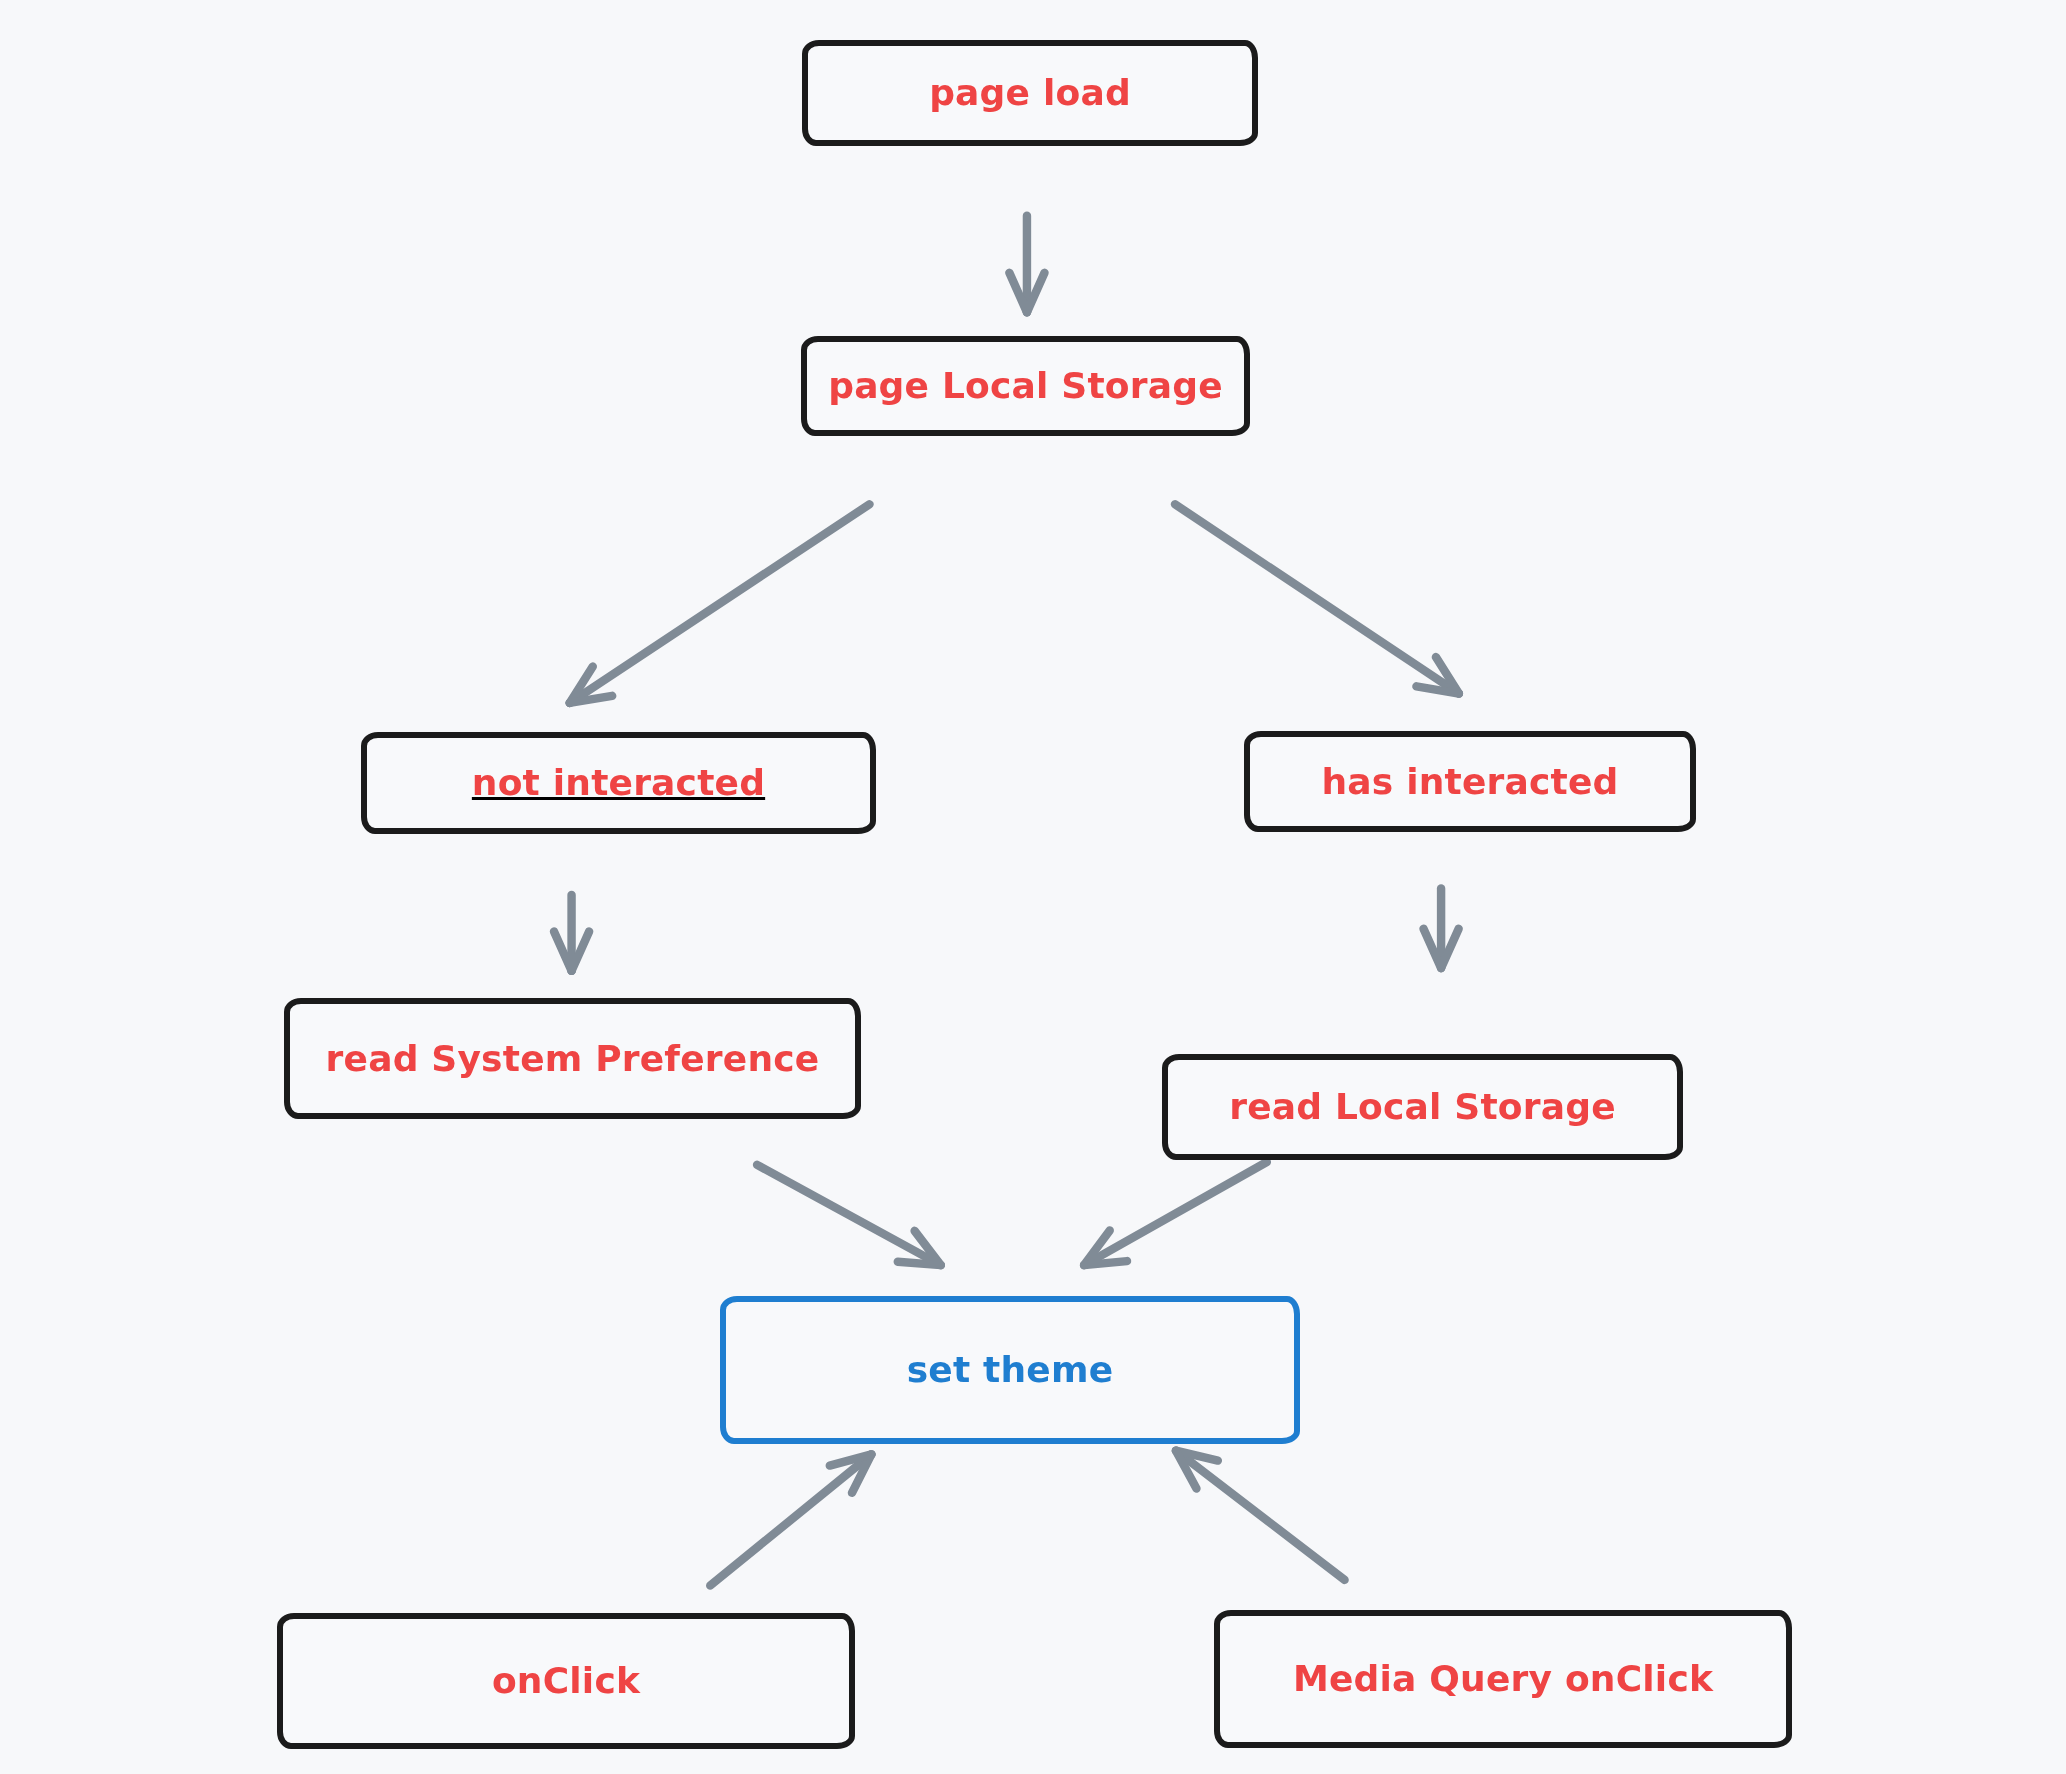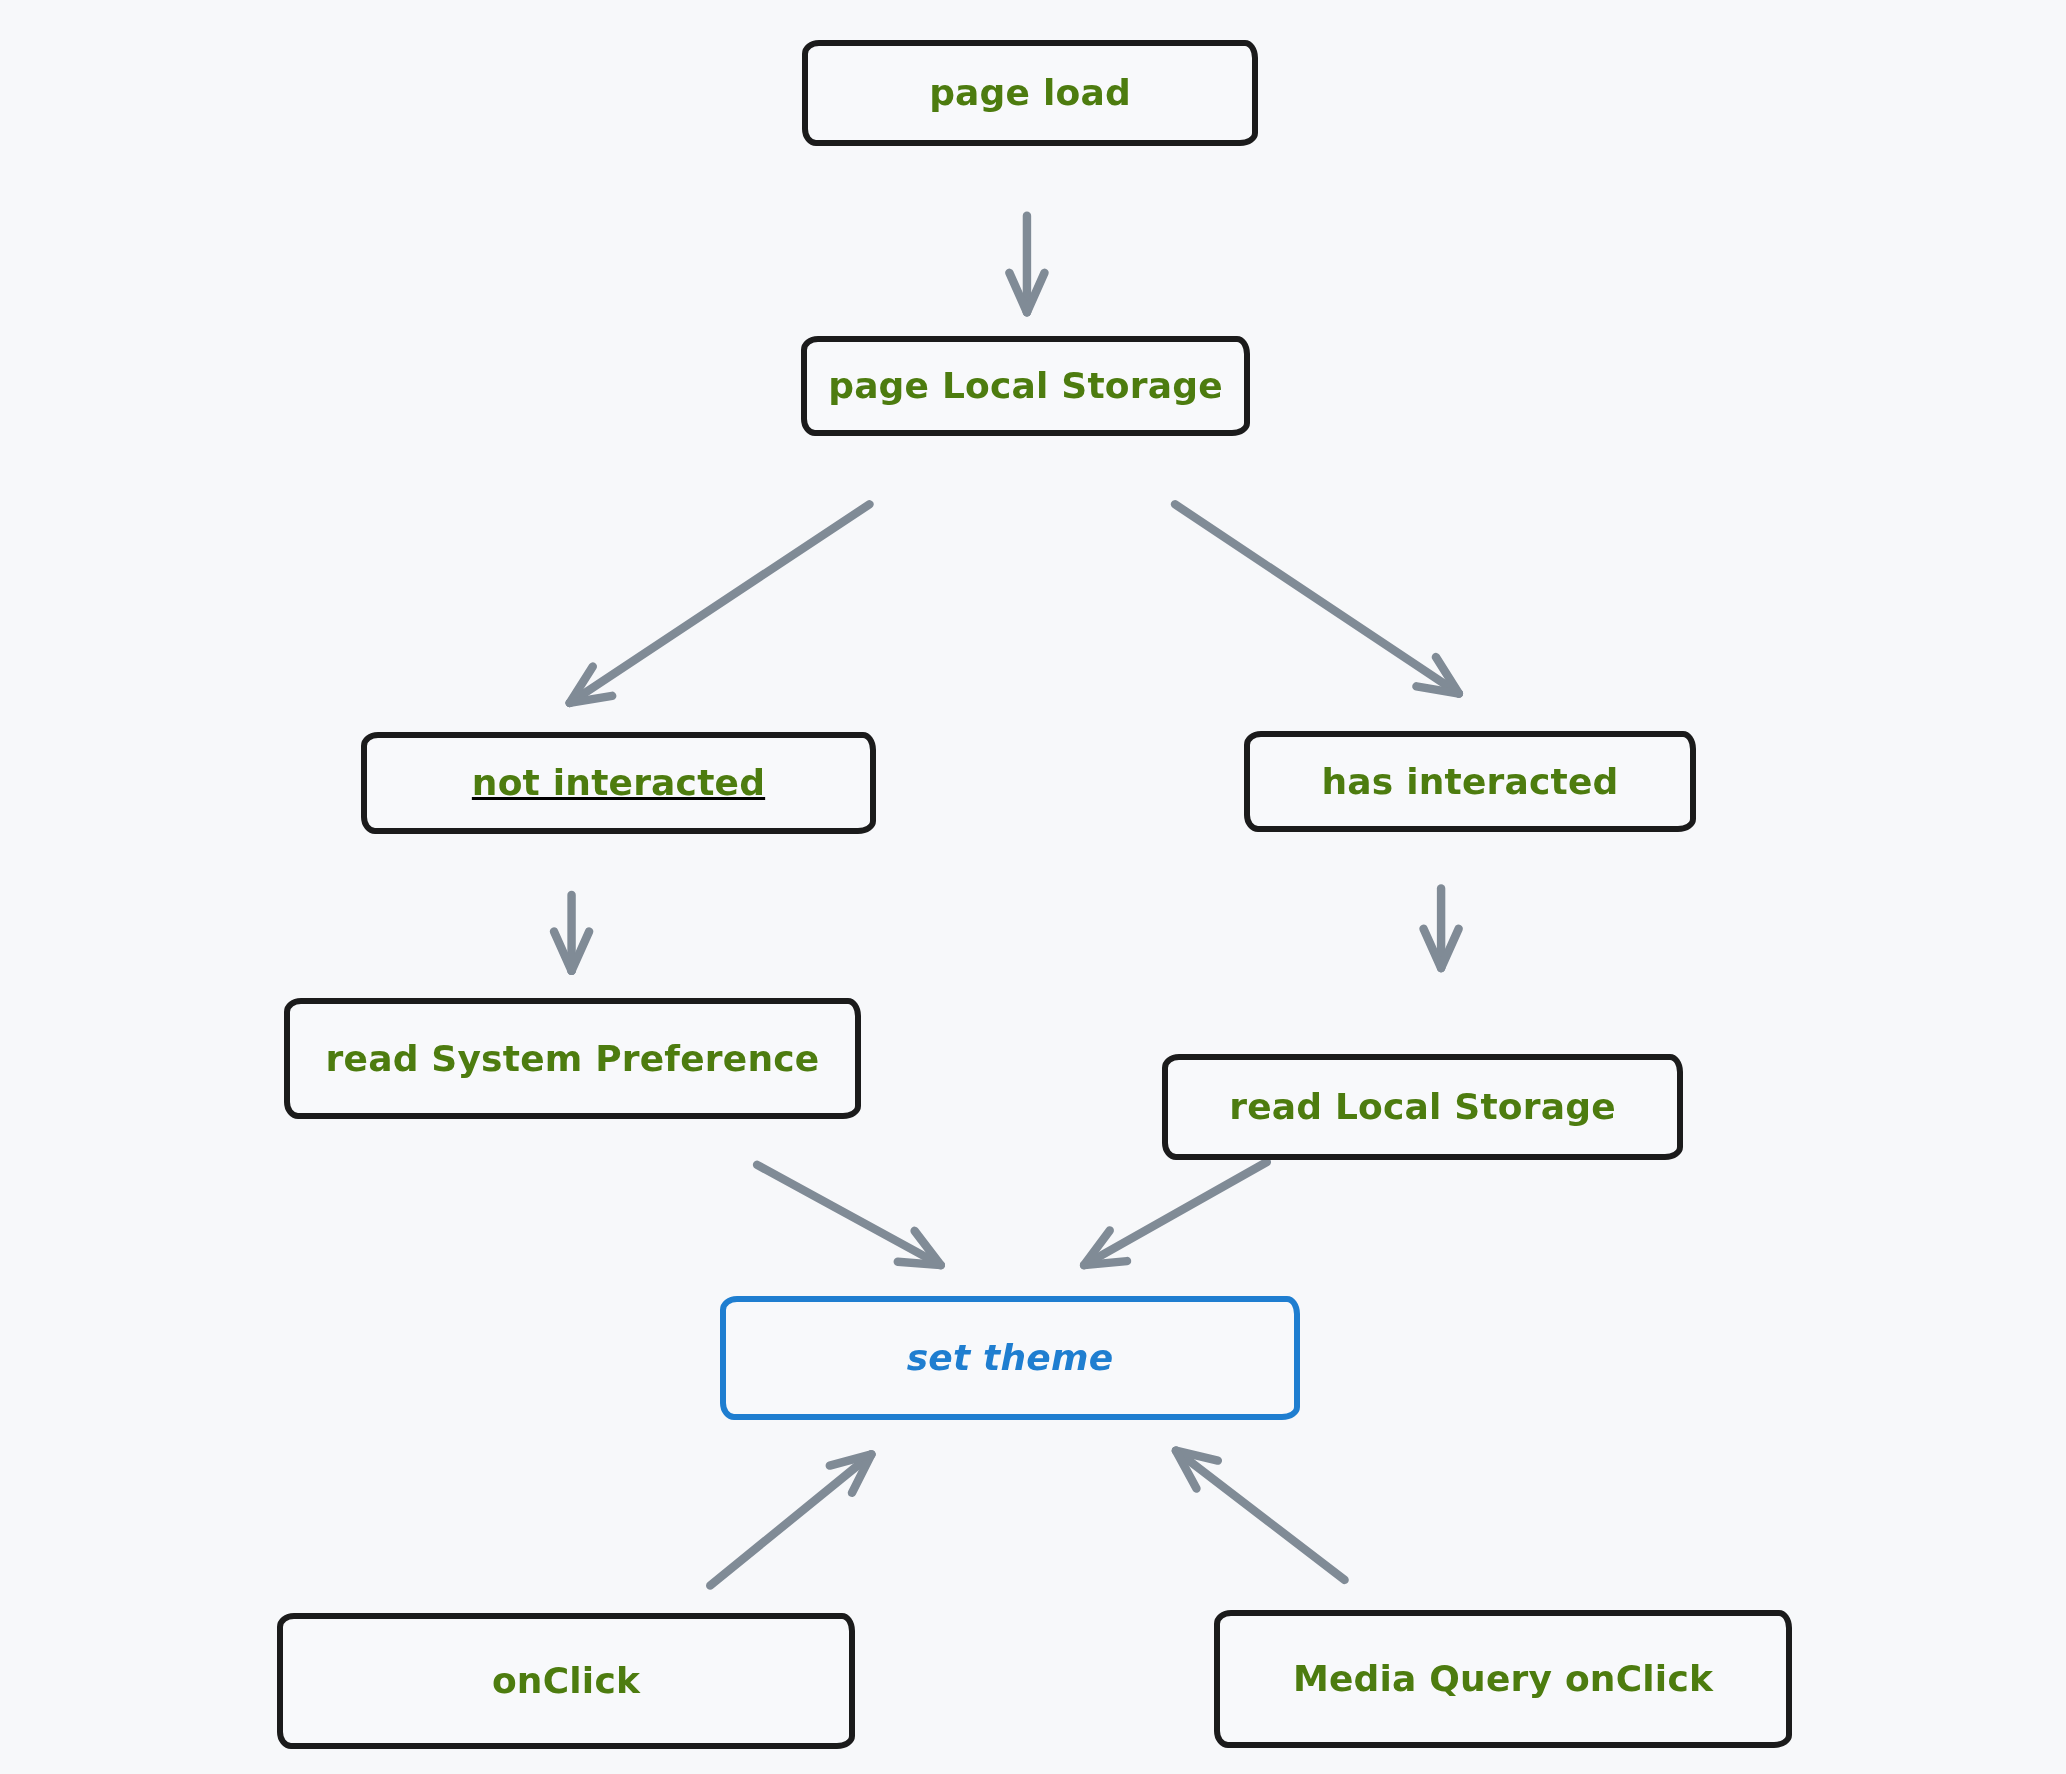--- a/index.html
+++ b/index.html
@@ -41,21 +41,21 @@
     border-top-left-radius: 17px 14px;
     border-top-right-radius: 13px 18px;
     border-bottom-right-radius: 18px 13px;
     border-bottom-left-radius: 14px 17px;
   }
   .node .label {
     font-family: "DejaVu Sans", sans-serif;
     font-weight: 700;
     font-size: 36px;
     letter-spacing: 0.2px;
-    color: #4d7c0f;
+    color: #ef4444;
     white-space: nowrap;
     text-align: center;
     line-height: 1;
   }
   .node.accent {
     border-color: #1f7ed0;
   }
   .node.accent .label {
     color: #1f7ed0;
   }
@@ -125,21 +125,21 @@
       </div>
       <div class="node" style="left: 1196px; top: 731px; width: 452px; height: 101px; margin-left: 48px;">
         <span class="label">has interacted</span>
       </div>
       <div class="node" style="left: 284px; top: 998px; width: 577px; height: 121px;">
         <span class="label">read System Preference</span>
       </div>
       <div class="node" style="left: 1162px; top: 1012px; width: 521px; height: 106px; margin-top: 42px;">
         <span class="label">read Local Storage</span>
       </div>
-      <div class="node accent" style="left: 720px; top: 1296px; width: 580px; height: 124px; font-style: italic;">
+      <div class="node accent" style="left: 720px; top: 1296px; width: 580px; height: 148px;">
         <span class="label">set theme</span>
       </div>
       <div class="node" style="left: 277px; top: 1613px; width: 578px; height: 136px;">
         <span class="label">onClick</span>
       </div>
       <div class="node" style="left: 1214px; top: 1610px; width: 578px; height: 138px;">
         <span class="label">Media Query onClick</span>
       </div>
     </div>
 

